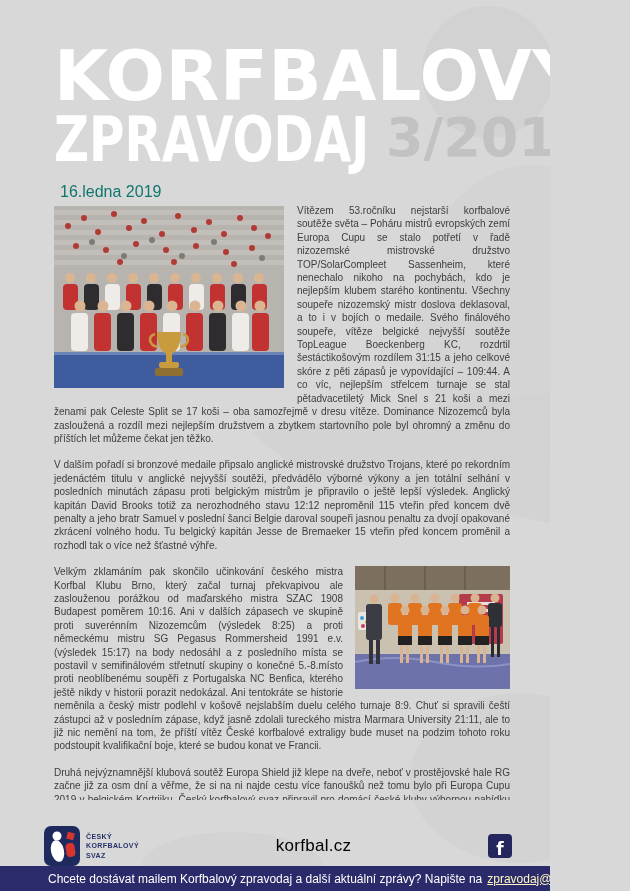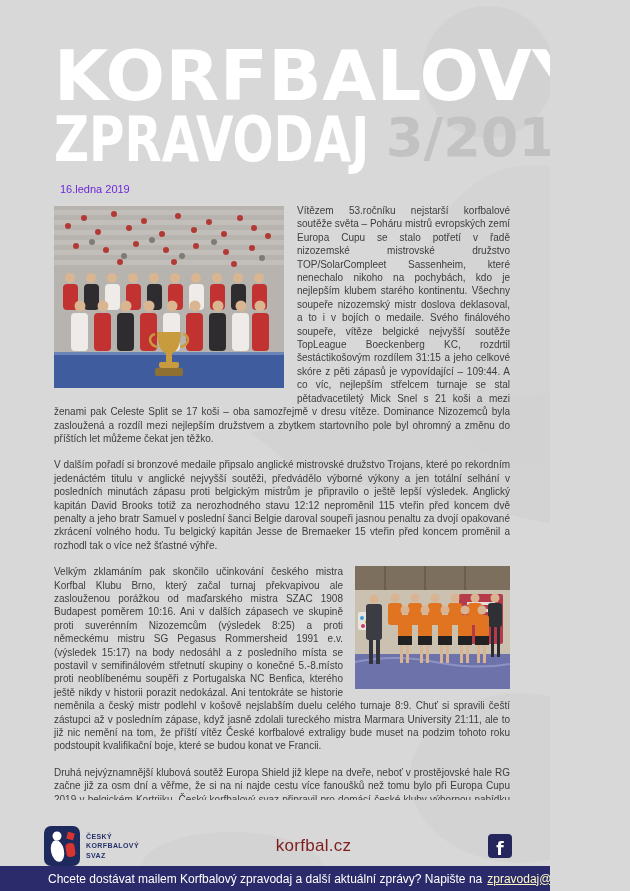--- a/index.html
+++ b/index.html
@@ -19,42 +19,42 @@
   .title2{
     font-family:"DejaVu Sans",sans-serif;font-weight:bold;font-size:62px;
     line-height:1.0;color:#ffffff;white-space:nowrap;
     transform:scaleX(0.78);transform-origin:left top;width:330px;
   }
   .issue{
     position:absolute;left:386px;top:106px;
     font-family:"DejaVu Sans",sans-serif;font-weight:bold;font-size:54px;
     color:#c2c2c2;white-space:nowrap;
   }
-  .date{margin:12px 0 0 6px;font-size:11px;color:#6d28d9;}
+  .date{margin:12px 0 0 6px;font-size:16px;color:#0f766e;}
 
   .content{
     padding:4px 40px 0 54px;font-size:10px;line-height:13.4px;
     text-align:justify;max-height:600px;overflow:hidden;
   }
   .para{margin:4px 0 13px 0;}
   .para:last-child{margin-bottom:6px;}
   .photo{display:block;}
   .photo svg{display:block;}
   .photo1{float:left;width:230px;height:182px;margin:2px 13px 4px 0;}
   .photo2{float:right;width:155px;height:123px;margin:1px 0 3px 12px;}
 
   .footer-row{
     position:absolute;left:44px;right:38px;top:826px;height:40px;
     display:flex;align-items:center;
   }
   .logo-block{display:flex;align-items:center;gap:6px;}
   .logo-text{
     font-size:7px;font-weight:bold;color:#26316b;line-height:1.3;letter-spacing:0.4px;
   }
-  .website{flex:1;text-align:center;font-size:17px;color:#7f1d1d;letter-spacing:0.3px;}
+  .website{flex:1;text-align:center;font-size:17px;color:#000000;letter-spacing:0.3px;}
   .fb{
     width:24px;height:24px;background:#25265e;border-radius:4px;color:#ffffff;
     font-weight:bold;font-size:17px;display:flex;align-items:flex-end;justify-content:center;
     font-family:"DejaVu Sans",sans-serif;line-height:1.0;overflow:hidden;
   }
   .subscribe-bar{
     position:absolute;left:0;right:0;bottom:0;height:25px;background:#2b2b6b;
     color:#ffffff;font-size:12px;display:flex;align-items:center;
     padding-left:48px;gap:5px;white-space:nowrap;
   }

